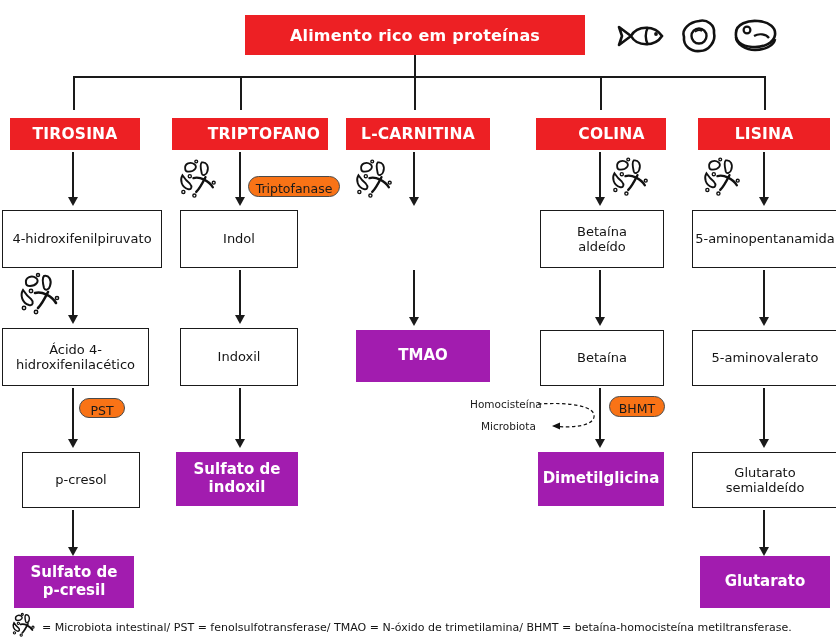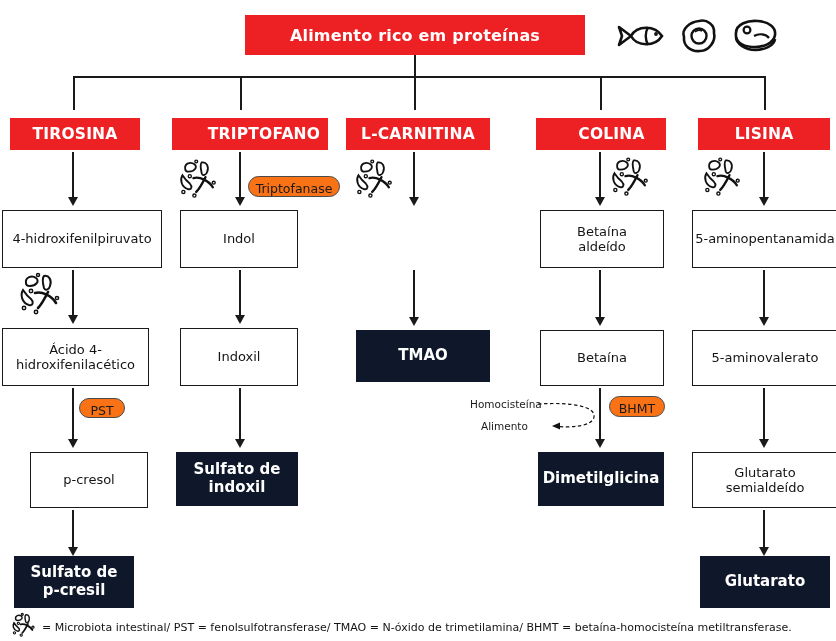--- a/index.html
+++ b/index.html
@@ -33,21 +33,21 @@
   }
   .node.white {
     background: #ffffff;
     border: 1.6px solid #1a1a1a;
     color: #141414;
     font-weight: normal;
     font-size: 13px;
   }
   .node.white.thin { font-weight: normal; font-size: 13px; }
   .node.gray {
-    background: #0f172a;
+    background: #a21caf;
     color: #ffffff;
     font-weight: bold;
     font-size: 15px;
   }
 
   
   .vline  { background: #1a1a1a; width: 2px; }
   .hline  { background: #1a1a1a; height: 2px; }
   .arrow  { background: #1a1a1a; width: 2.2px; }
   .arrow::after {
@@ -166,21 +166,21 @@
     </svg>
   </div>
   <div class="abs node white" style="left:2px; top:328px; width:147px; height:58px;">
     <span>Ácido 4-hidroxifenilacético</span>
   </div>
 
   <div class="abs arrow" style="left:72px; top:388px; height:52px;"></div>
   <div class="abs pill" style="left:79px; top:398px; width:46px; height:20px;">
     <span>PST</span>
   </div>
-  <div class="abs node white" style="left:22px; top:452px; width:118px; height:56px;margin-left:8px;">
+  <div class="abs node white" style="left:22px; top:452px; width:118px; height:56px;">
     <span>p-cresol</span>
   </div>
 
   <div class="abs arrow" style="left:72px; top:510px; height:38px;"></div>
   <div class="abs node gray" style="left:14px; top:556px; width:120px; height:52px; flex-direction:column;">
     <span>Sulfato de</span>
     <span>p-cresil</span>
   </div>
 
   <div class="abs arrow" style="left:239px; top:152px; height:46px;"></div>
@@ -263,21 +263,21 @@
   </div>
 
   <div class="abs arrow" style="left:599px; top:388px; height:52px;"></div>
   <div class="abs pill" style="left:609px; top:396px; width:56px; height:21px;">
     <span>BHMT</span>
   </div>
   <div class="abs cofactor-label" style="left:470px; top:398px;">
     <span>Homocisteína</span>
   </div>
   <div class="abs cofactor-label" style="left:481px; top:420px;">
-    <span>Alimento</span>
+    <span>Microbiota</span>
   </div>
   <div class="abs" style="left:536px; top:396px;">
     <svg width="66" height="42" viewBox="0 0 66 42">
       <path d="M2 8 C34 6, 60 10, 58 21 C56 31, 34 32, 16 30" fill="none" stroke="#111" stroke-width="1.2" stroke-dasharray="3.4,2.6"></path>
       <path d="M16 30 L24 26.5 L24 33.5 Z" fill="#111"></path>
     </svg>
   </div>
   <div class="abs node gray" style="left:538px; top:452px; width:126px; height:54px;">
     <span>Dimetilglicina</span>
   </div>

